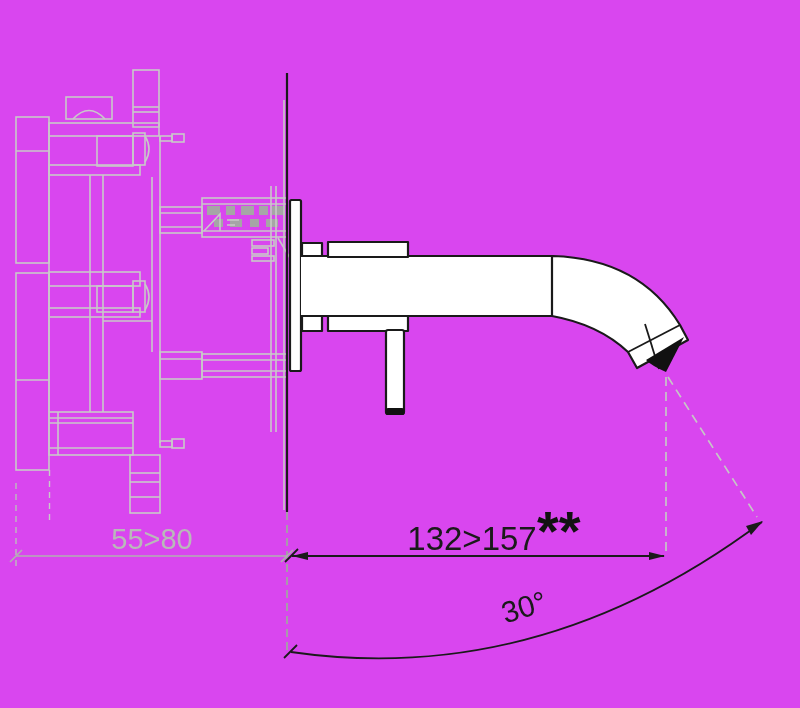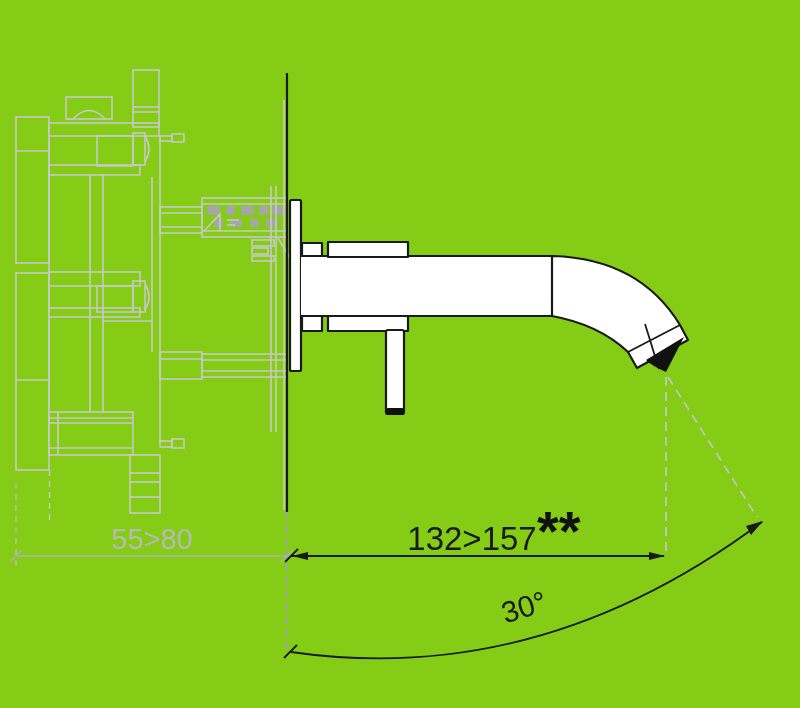--- a/index.html
+++ b/index.html
@@ -1,17 +1,17 @@
 <!DOCTYPE html>
 <html><head>
 <meta charset="utf-8">
 <style>
   html,body{margin:0;padding:0;background:#ffffff;}
   .stage{
-    position:relative;width:800px;height:708px;background:#84cc16;overflow:hidden;
+    position:relative;width:800px;height:708px;background:#d946ef;overflow:hidden;
     font-family:"Liberation Sans","DejaVu Sans",sans-serif;
   }
   svg{display:block;}
   
   .ghost{stroke:#c9c9c9;stroke-width:1.6;fill:none;}
   .ghost-fill{fill:#a6a6a6;stroke:none;}
   .ghost-dash{stroke:#c9c9c9;stroke-width:1.4;fill:none;stroke-dasharray:6 5;}
   
   .ink{stroke:#1a1a1a;stroke-width:2.2;fill:none;stroke-linejoin:round;stroke-linecap:butt;}
   .ink-thin{stroke:#1a1a1a;stroke-width:1.8;fill:none;}

